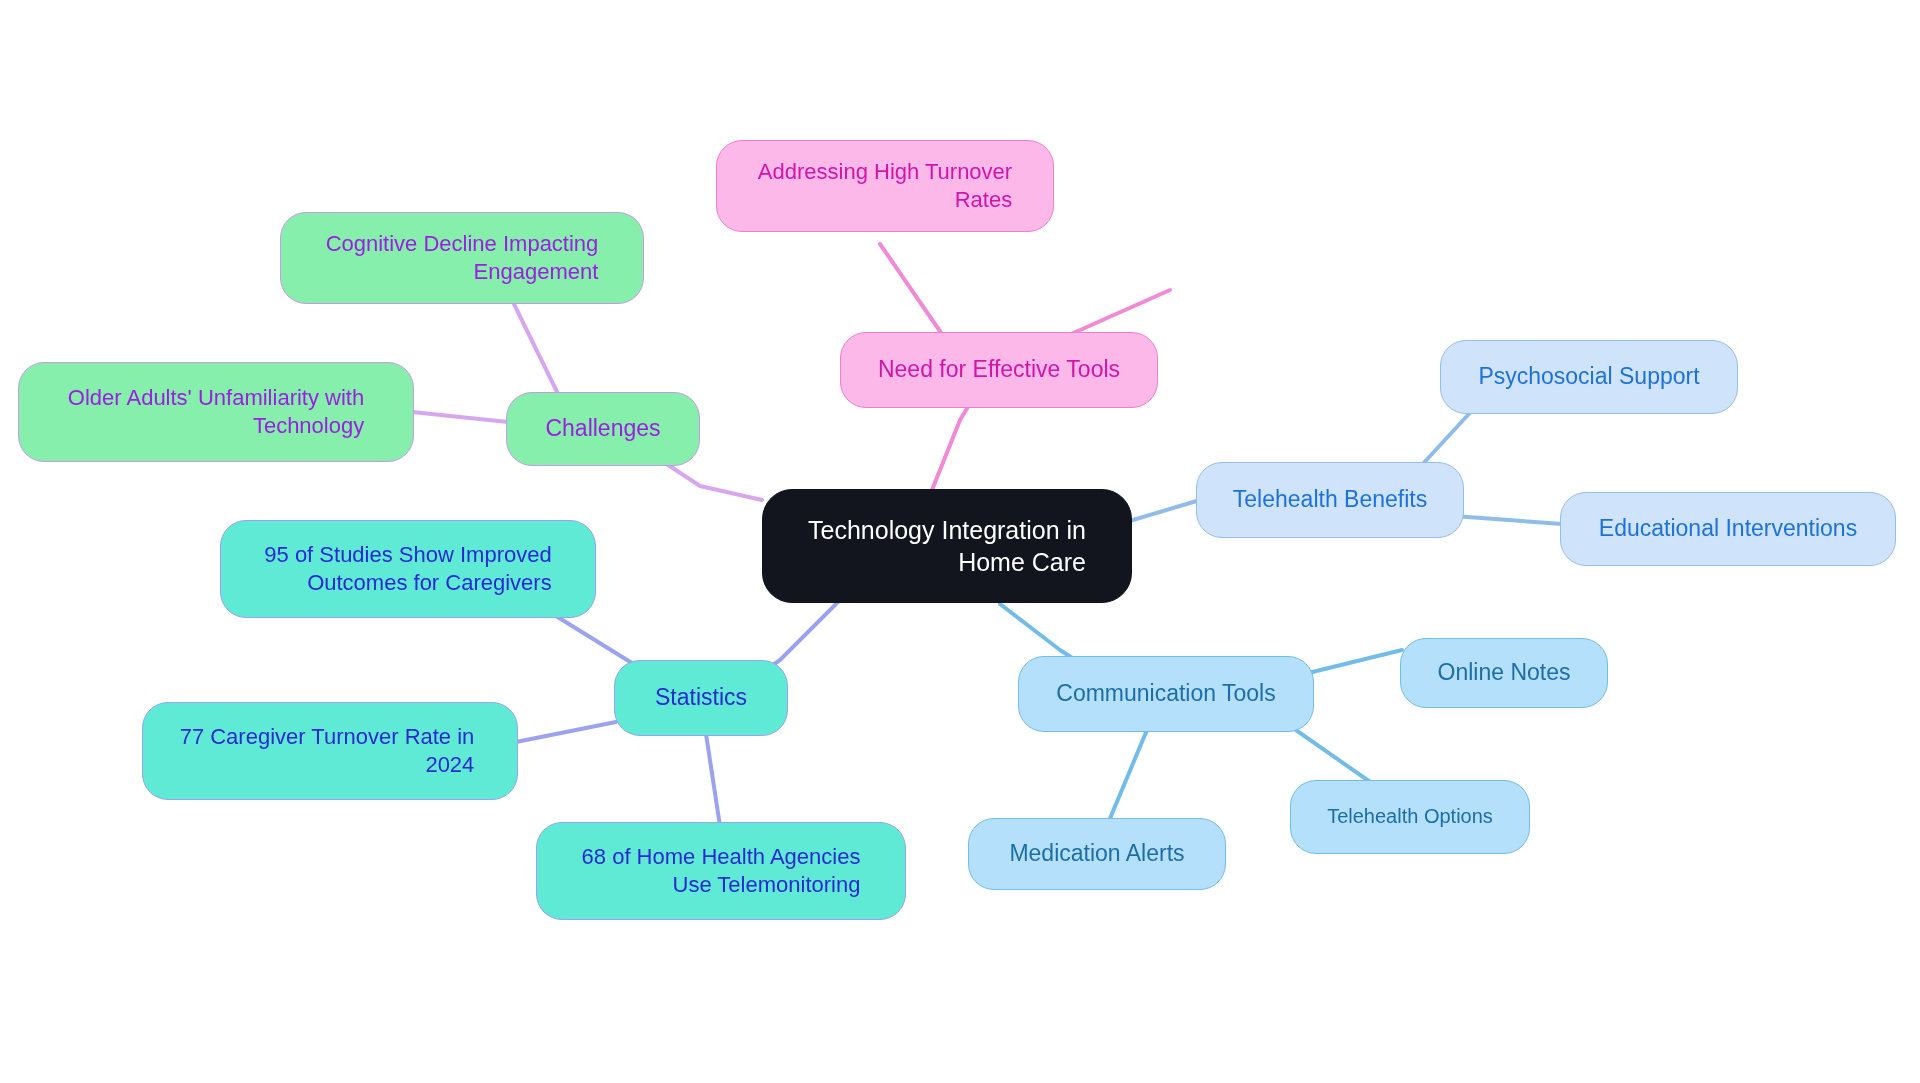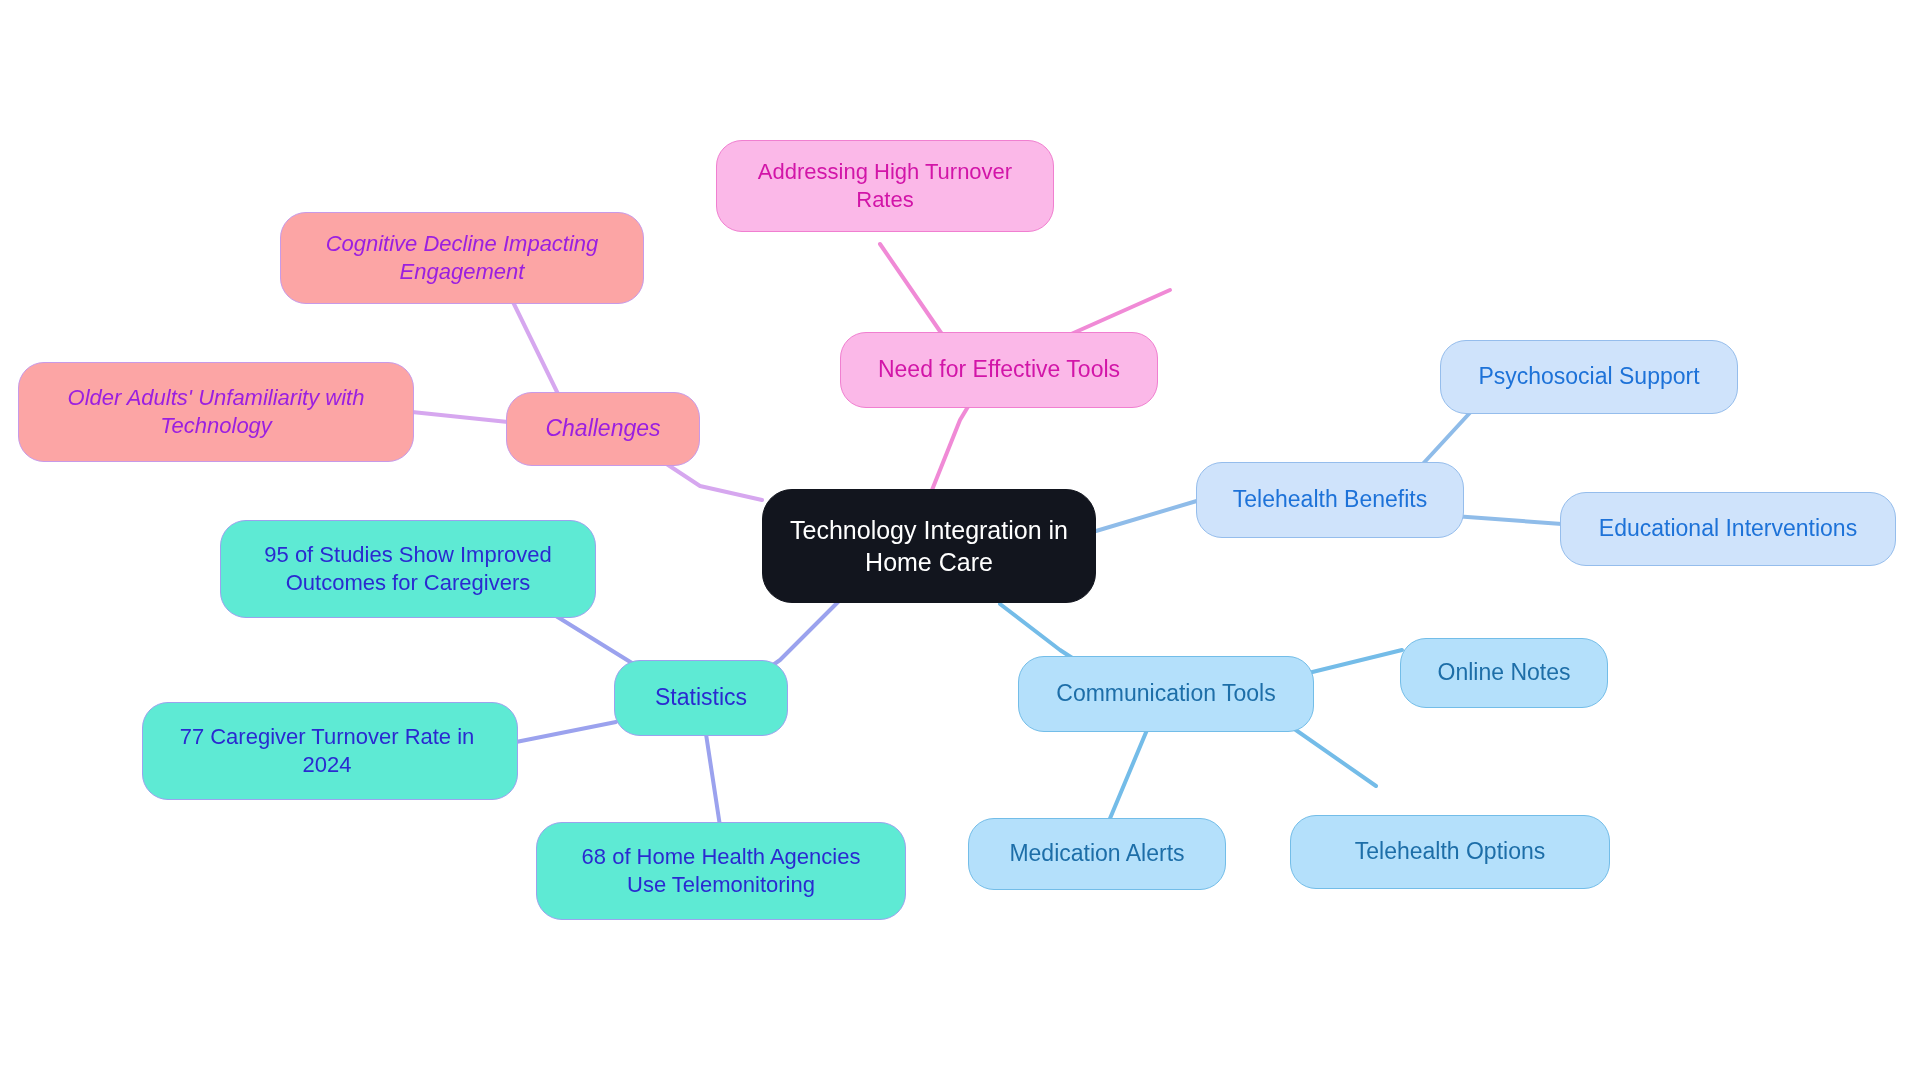--- a/index.html
+++ b/index.html
@@ -24,40 +24,39 @@
     width: 1920px;
     height: 1083px;
     pointer-events: none;
   }
   .node {
     position: absolute;
     box-sizing: border-box;
     display: flex;
     align-items: center;
     justify-content: center;
-    text-align: center;
+    text-align: right;
     border-radius: 26px;
     border-style: solid;
     border-width: 1.5px;
     line-height: 1.28;
     padding: 6px 14px;
     white-space: pre-line;
   }
   .node.root {
     background: #12151e;
     border-color: #12151e;
     color: #ffffff;
     font-size: 25px;
     border-radius: 30px;
   }
   .node.violet {
-    background: #fca5a5;
+    background: #86efac;
     border-color: #c79ae8;
     color: #9b1fe0;
-    font-style: italic;
   }
   .node.pink {
     background: #fbb8e8;
     border-color: #f07fd0;
     color: #d215a8;
   }
   .node.lightblue {
     background: #cfe3fb;
     border-color: #95bdec;
     color: #1d72d8;
@@ -111,21 +110,21 @@
 
     <path d="M 840 600 L 780 660 L 740 688" stroke="#9ba2ee" stroke-width="4" fill="none" stroke-linecap="round" stroke-linejoin="round"></path>
 
     <path d="M 640 668 L 556 616" stroke="#9ba2ee" stroke-width="4" fill="none" stroke-linecap="round"></path>
 
     <path d="M 616 722 L 516 742" stroke="#9ba2ee" stroke-width="4" fill="none" stroke-linecap="round"></path>
 
     <path d="M 706 734 L 720 826" stroke="#9ba2ee" stroke-width="4" fill="none" stroke-linecap="round"></path>
   </svg>
 
-  <div class="node root" style="left:762px; top:489px; width:334px; height:114px;">
+  <div class="node root" style="left:762px; top:489px; width:370px; height:114px;">
     <span class="label">Technology Integration in
 Home Care</span>
   </div>
 
   <div class="node violet" style="left:506px; top:392px; width:194px; height:74px; font-size:23px;">
     <span class="label">Challenges</span>
   </div>
 
   <div class="node violet" style="left:280px; top:212px; width:364px; height:92px; font-size:22px;">
     <span class="label">Cognitive Decline Impacting
@@ -160,21 +159,21 @@
   </div>
 
   <div class="node cyan" style="left:1018px; top:656px; width:296px; height:76px; font-size:23px;">
     <span class="label">Communication Tools</span>
   </div>
 
   <div class="node cyan" style="left:1400px; top:618px; width:208px; height:70px; font-size:23px;margin-top:20px;">
     <span class="label">Online Notes</span>
   </div>
 
-  <div class="node cyan" style="left:1290px; top:780px; width:320px; height:74px; font-size:23px;margin-top:35px;">
+  <div class="node cyan" style="left:1290px; top:780px; width:240px; height:74px; font-size:20px;">
     <span class="label">Telehealth Options</span>
   </div>
 
   <div class="node cyan" style="left:968px; top:818px; width:258px; height:72px; font-size:23px;">
     <span class="label">Medication Alerts</span>
   </div>
 
   <div class="node periwinkle" style="left:614px; top:660px; width:174px; height:76px; font-size:23px;">
     <span class="label">Statistics</span>
   </div>

